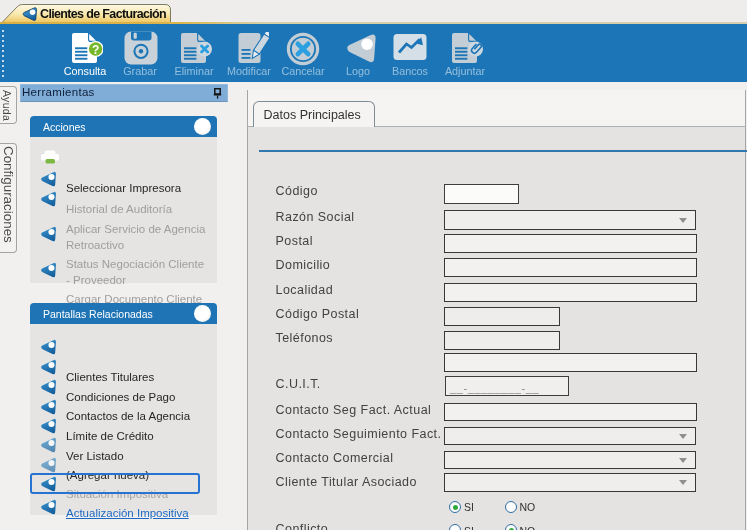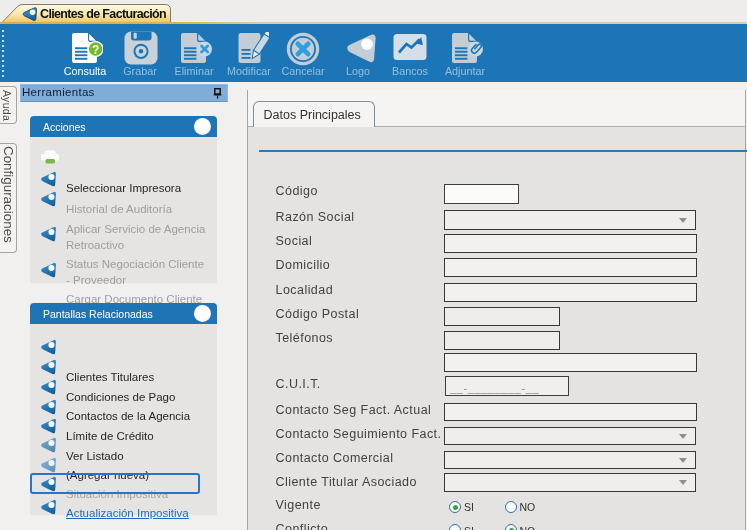--- a/index.html
+++ b/index.html
@@ -319,21 +319,21 @@
   <div class="abs" id="blueline"></div>
 
   <div class="abs flabel" style="top:186px">Código</div>
   <div class="abs fin" style="left:444px;top:184px;width:75px;height:20px;background:#fbfbfa;border-color:#3e3e3e"></div>
 
   <div class="abs flabel" style="top:212px">Razón Social</div>
   <div class="abs fcombo" style="left:444px;top:210px;width:252px;height:20px">
       <div class="arr"></div>
     </div>
 
-  <div class="abs flabel" style="top:236px">Social</div>
+  <div class="abs flabel" style="top:236px">Postal</div>
   <div class="abs fin" style="left:444px;top:234px;width:253px;height:19px"></div>
 
   <div class="abs flabel" style="top:260px">Domicilio</div>
   <div class="abs fin" style="left:444px;top:258px;width:253px;height:19px"></div>
 
   <div class="abs flabel" style="top:285px">Localidad</div>
   <div class="abs fin" style="left:444px;top:283px;width:253px;height:19px"></div>
 
   <div class="abs flabel" style="top:309px">Código Postal</div>
   <div class="abs fin" style="left:444px;top:307px;width:116px;height:19px;background:#eeedeb"></div>
@@ -359,21 +359,20 @@
   <div class="abs flabel" style="top:453px">Contacto Comercial</div>
   <div class="abs fcombo" style="left:444px;top:451px;width:252px;height:18px">
       <div class="arr" style="top:6px"></div>
     </div>
 
   <div class="abs flabel" style="top:477px">Cliente Titular Asociado</div>
   <div class="abs fcombo" style="left:444px;top:473px;width:252px;height:19px">
       <div class="arr" style="top:6px"></div>
     </div>
 
-  <div class="abs flabel" style="top:500px">Vigente</div>
   <div class="abs radio" style="left:449px;top:501px">
       <div class="dot"></div>
     </div>
   <div class="abs rlabel" style="left:464px;top:500px">SI</div>
   <div class="abs radio" style="left:505px;top:501px"></div>
   <div class="abs rlabel" style="left:519.5px;top:500px">NO</div>
 
   <div class="abs flabel" style="top:524px">Conflicto</div>
   <div class="abs radio" style="left:449px;top:524px"></div>
   <div class="abs rlabel" style="left:464px;top:524px">SI</div>

